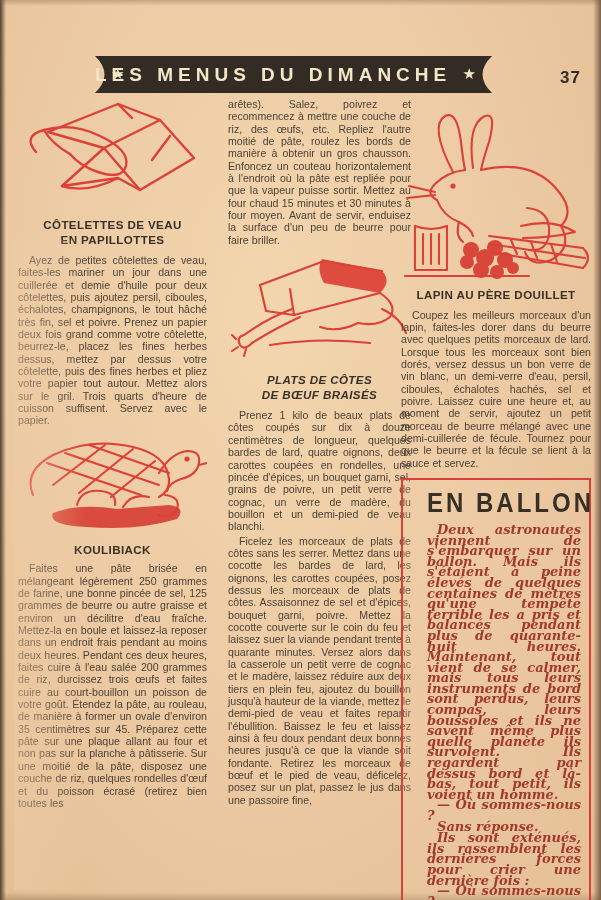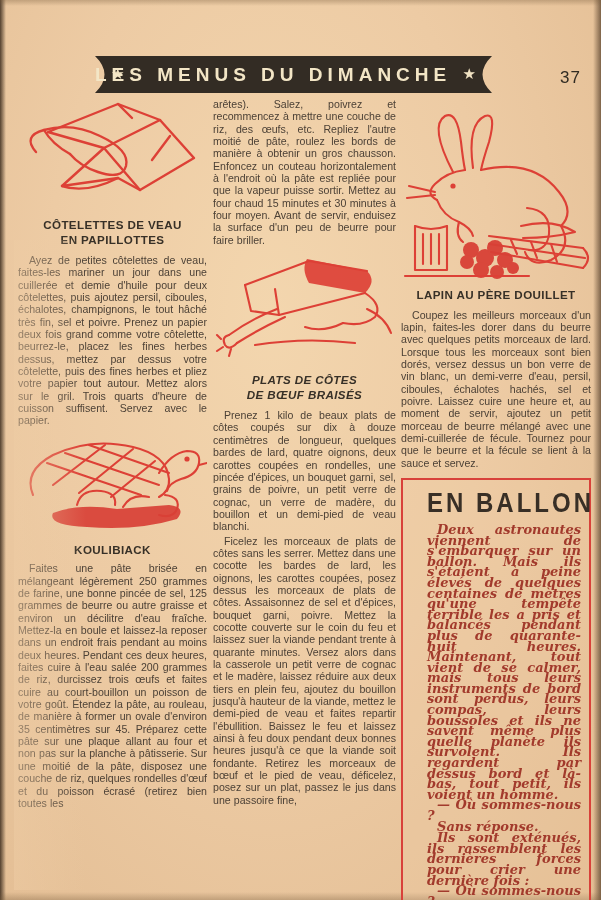--- a/index.html
+++ b/index.html
@@ -24,26 +24,26 @@
   
   .banner{position:absolute;left:95px;top:56px;width:397px;height:37px;}
   .banner svg{position:absolute;left:0;top:0;}
   .banner-title{
     position:absolute;left:0;right:0;top:0;height:37px;line-height:37px;
     text-align:left;color:#f3e6c6;font-weight:bold;font-size:19px;
     letter-spacing:5px;white-space:nowrap;
   }
   .banner .star{position:absolute;top:0;height:37px;line-height:36px;color:#f0e2c2;font-size:15px;}
   .star-l{left:16px;} .star-r{right:16px;}
-  .pagenum{position:absolute;right:20px;top:68px;font-size:17px;font-weight:normal;color:#312b22;letter-spacing:1px;}
+  .pagenum{position:absolute;right:20px;top:68px;font-size:17px;font-weight:bold;color:#312b22;letter-spacing:1px;}
 
   
   .col{position:absolute;top:98px;}
   .col1{left:18px;width:189px;}
-  .col2{left:213px;width:183px;}
+  .col2{left:228px;width:183px;}
   .col3{left:401px;width:190px;}
 
   .bt{font-size:10.6px;line-height:12.35px;text-align:justify;color:#4c4136;
       text-indent:11px;margin:0 0 2px 0;hyphens:auto;-webkit-hyphens:auto;word-spacing:0.2px;}
   .bt.noind{text-indent:0;}
   .rt{text-align:center;font-weight:bold;font-size:11.6px;line-height:14.5px;
       color:#373027;letter-spacing:.4px;margin:0;}
   .illus{display:block;margin:0 auto;}
 
   

